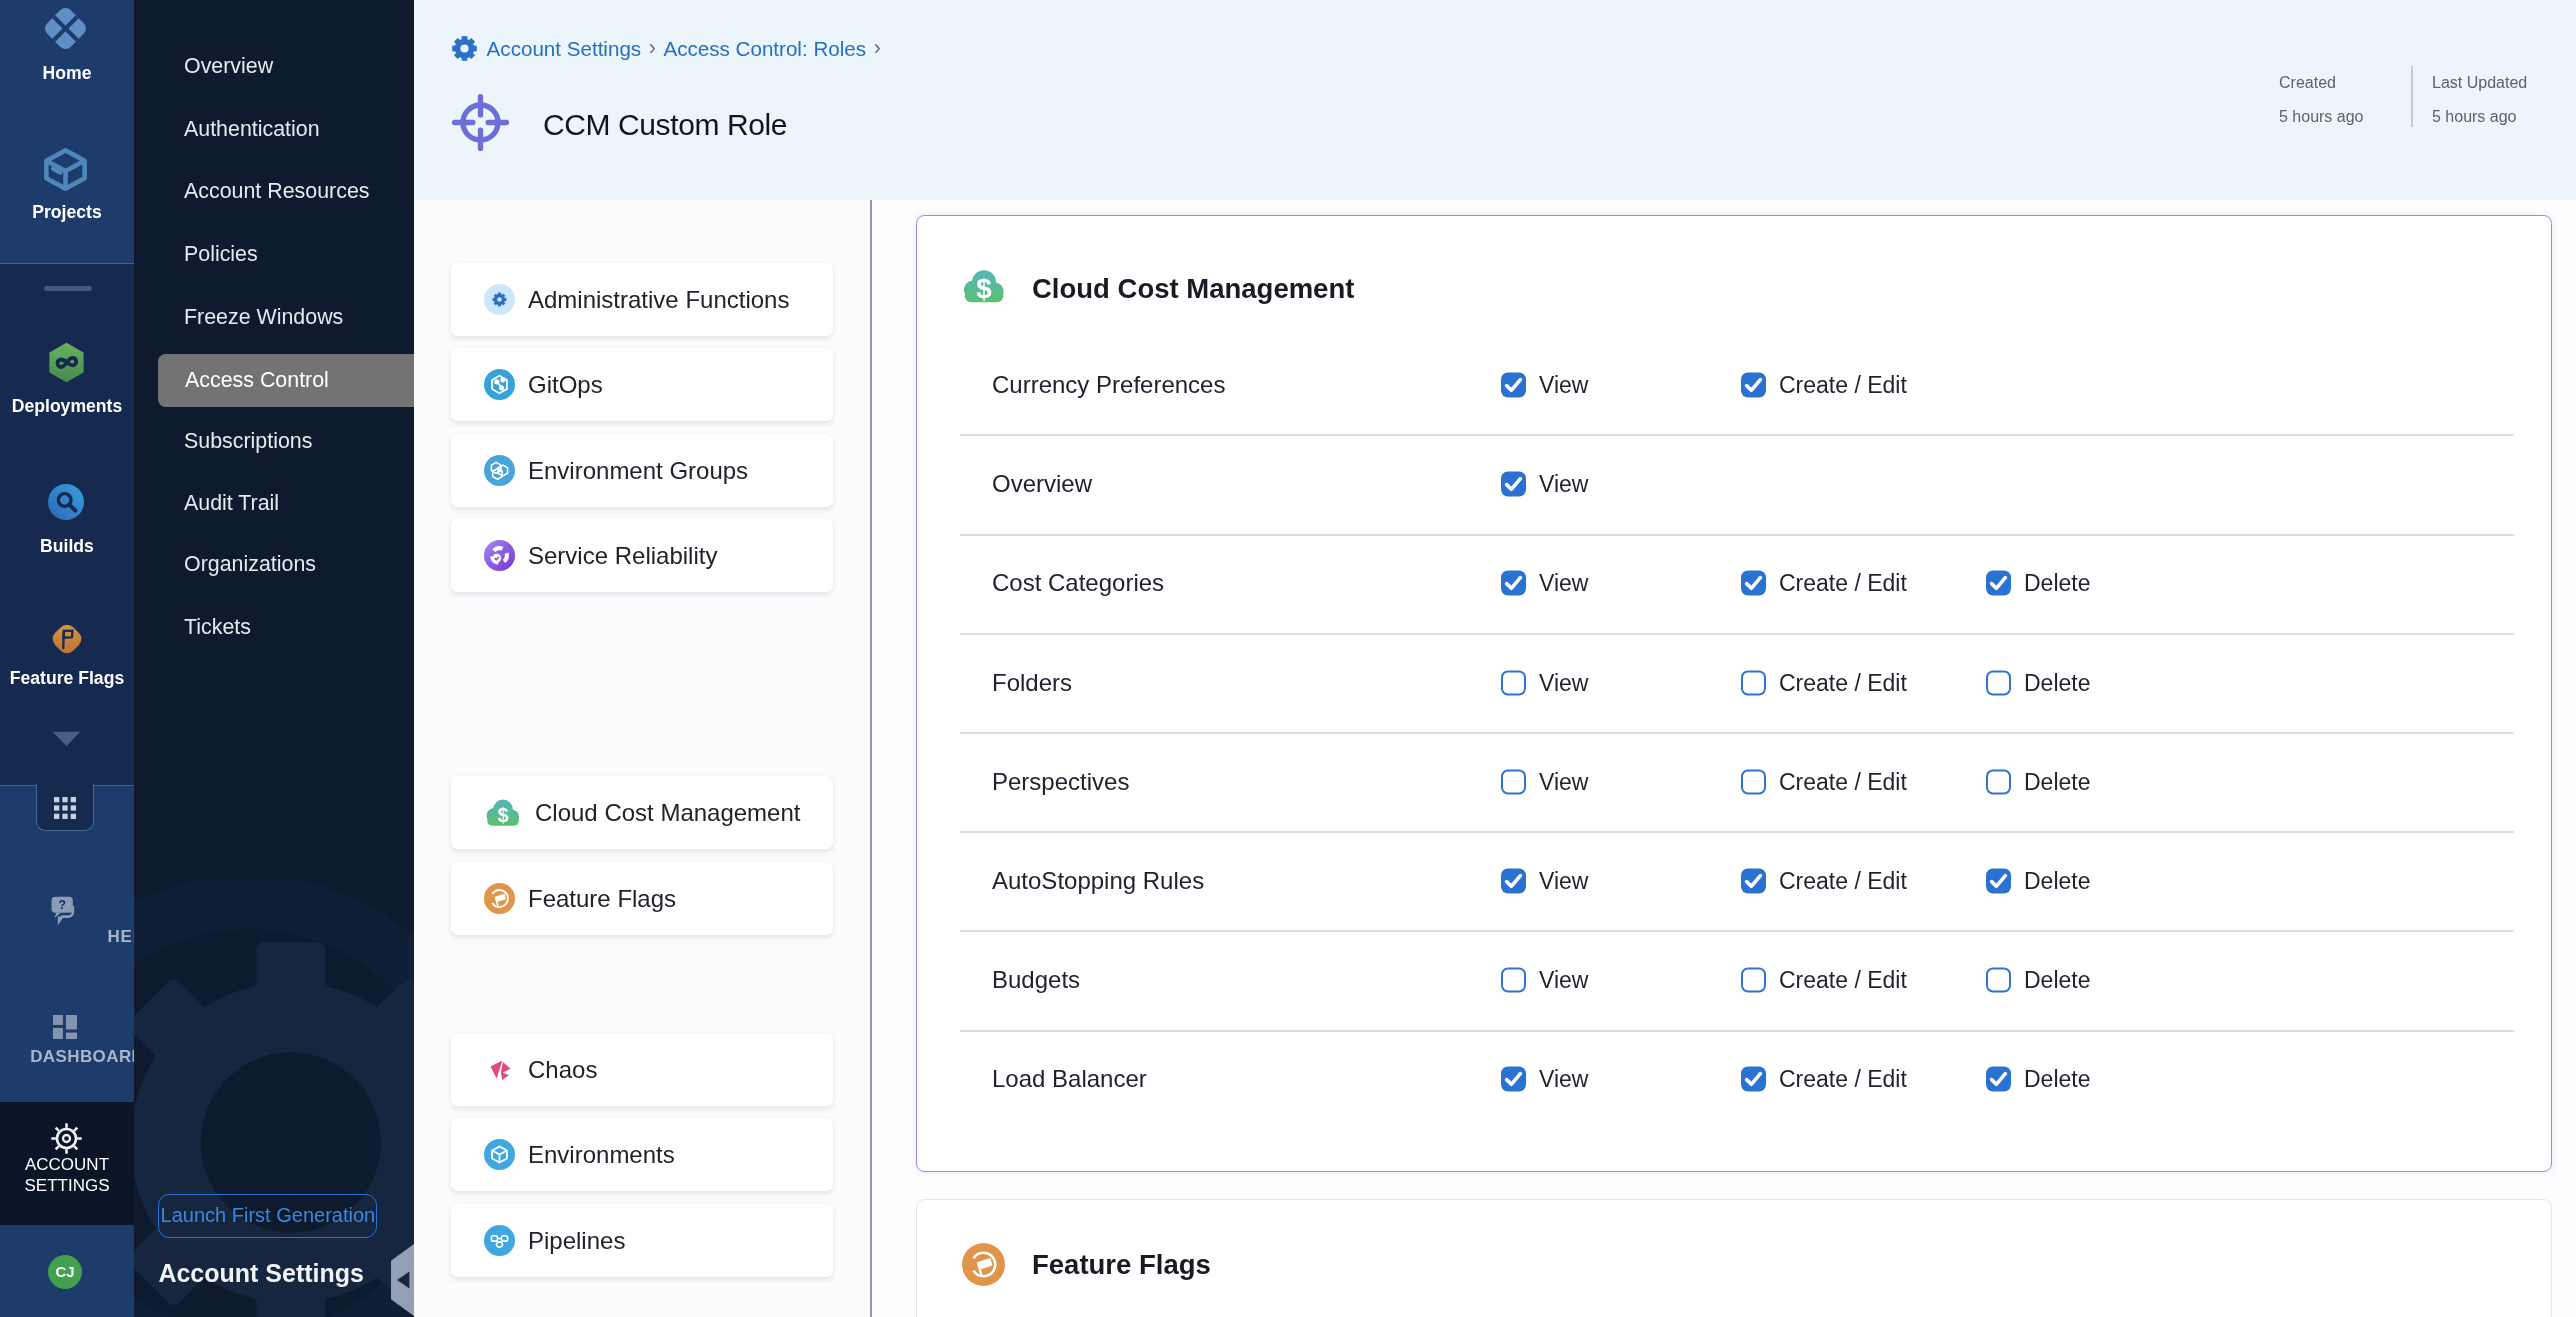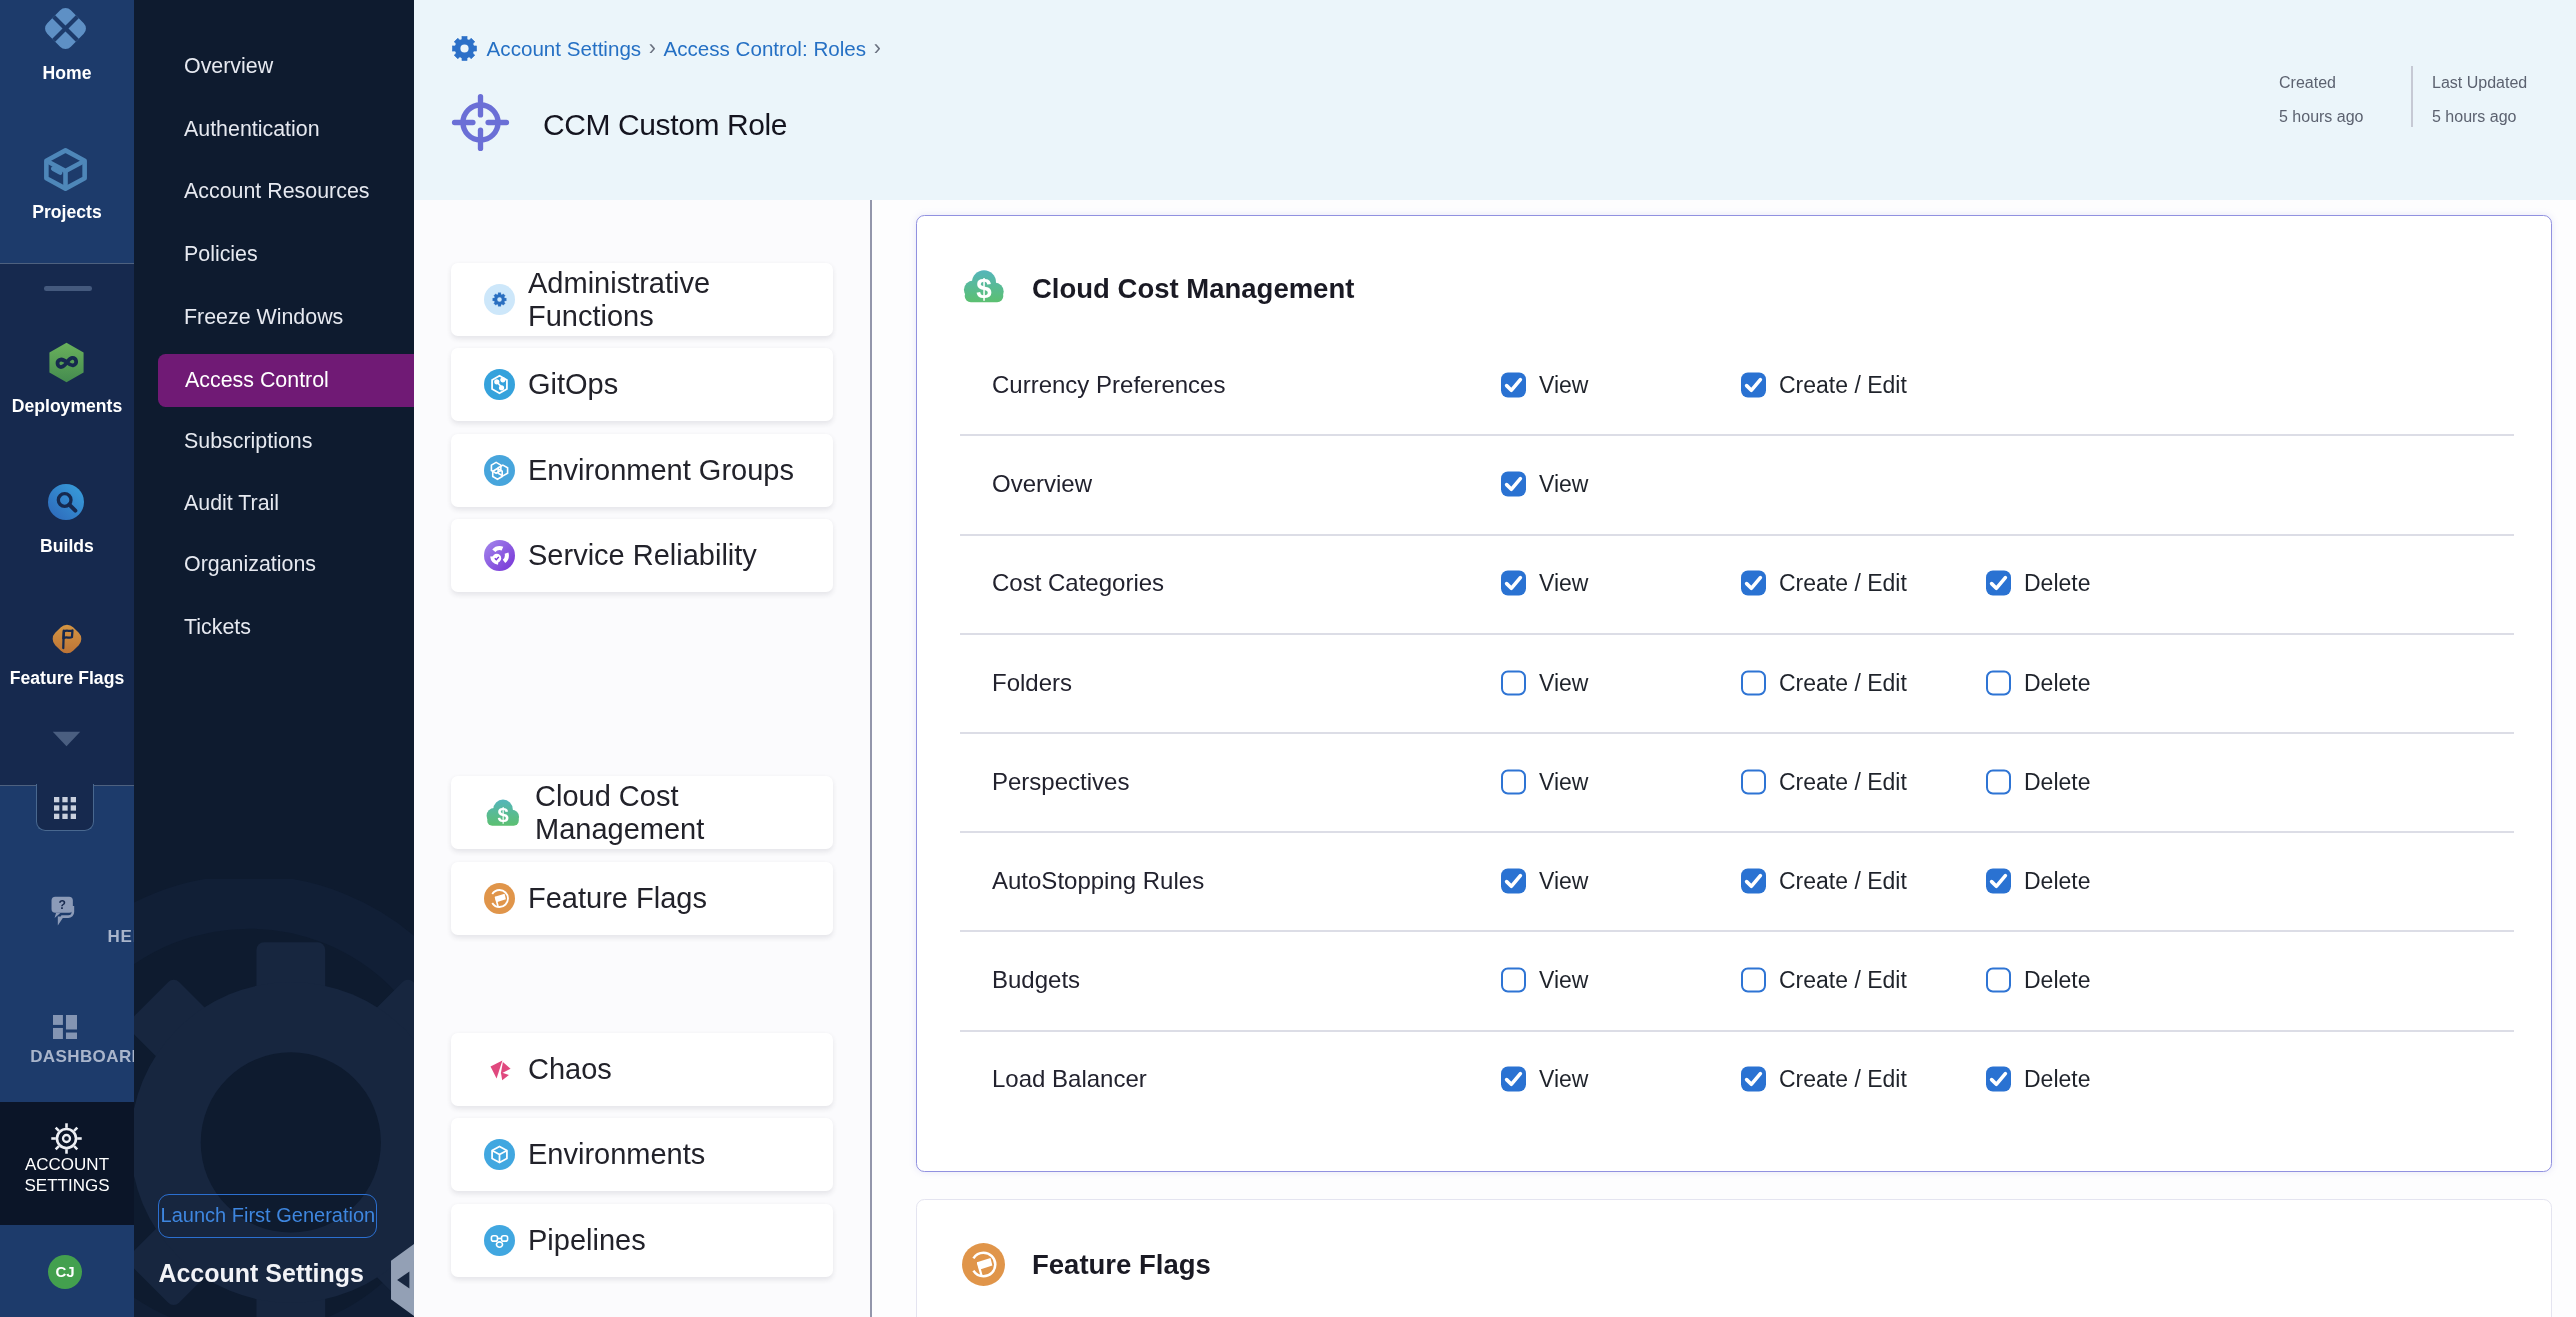--- a/index.html
+++ b/index.html
@@ -12,36 +12,36 @@
 #rail1 .sec-mod{position:absolute;left:0;top:785px;width:134px;height:318px;background:#1D3B6B;border-top:1.5px solid #4E617F}
 #rail1 .sec-acct{position:absolute;left:0;top:1102px;width:134px;height:123px;background:#0B1528}
 #rail1 .sec-bot{position:absolute;left:0;top:1225px;width:134px;height:92px;background:#1D3B6B}
 .r1label{position:absolute;width:134px;text-align:center;color:#fff;font-size:17.6px;font-weight:600}
 .r1small{position:absolute;width:156px;text-align:right;color:#A9B5CB;font-size:17px;font-weight:700}
 .r1dash{position:absolute;left:44px;top:286px;width:48px;height:4.6px;border-radius:2.3px;background:#44597D}
 .modbtn{position:absolute;left:36px;top:784px;width:58px;height:47px;background:#16294E;border:1.5px solid #49688F;border-top:none;border-radius:0 0 9.2px 9.2px}
 
 #rail2{position:absolute;left:134px;top:0;width:280px;height:1318px;background:#0E1B2F;overflow:hidden}
 .m-item{position:absolute;left:50px;color:#E6E9F0;font-size:21.4px;height:31px;line-height:31px}
-.m-active{position:absolute;left:24px;top:354px;width:257px;height:53px;background:#701a75;border-radius:7.6px 0 0 7.6px;color:#fff;font-size:21.4px;line-height:53px;padding-left:27px}
+.m-active{position:absolute;left:24px;top:354px;width:257px;height:53px;background:#737373;border-radius:7.6px 0 0 7.6px;color:#fff;font-size:21.4px;line-height:53px;padding-left:27px}
 .launch{position:absolute;left:24.4px;top:1194px;width:219px;height:44px;border:1.5px solid #2B6FD0;border-radius:11px;color:#3E86DF;font-size:20px;text-align:center;line-height:41px}
 .as-title{position:absolute;left:24.4px;top:1259px;color:#F2F3F7;font-size:25px;font-weight:700}
 
 #main{position:absolute;left:414px;top:0;width:2162px;height:1318px;background:#FDFDFE}
 #hdr{position:absolute;left:0;top:0;width:2162px;height:200px;background:#EBF5FA}
 .crumb{position:absolute;top:34px;left:36px;font-size:20.6px;color:#2570C4;display:flex;align-items:center;gap:7.6px}
 .crumb .sep{color:#6B7280;font-size:21.4px}
 #title{position:absolute;left:129px;top:108px;font-size:30px;color:#14141F;letter-spacing:-0.4px}
 .meta{position:absolute;top:66px;font-size:16px;color:#5C6270;line-height:34px}
 .meta-div{position:absolute;left:1997px;top:66px;width:1.5px;height:61px;background:#C6C9D4}
 #vdiv{position:absolute;left:456px;top:200px;width:1.5px;height:1118px;background:#9396AB}
 #leftcol{position:absolute;left:0px;top:200px;width:456px;height:1118px;background:#FBFBFD}
 .card{position:absolute;left:37px;width:382px;height:73px;background:#fff;border-radius:6.9px;box-shadow:0 2.3px 5.3px rgba(40,41,61,0.10);display:flex;align-items:center;padding-left:33px;gap:13px}
 .card .ic{width:31px;height:31px;flex:none}
-.card .tx{font-size:29px;color:#22222A}
+.card .tx{font-size:24px;color:#22222A}
 
 .panel1{position:absolute;left:502px;top:215px;width:1636px;height:957px;background:#fff;border:1.5px solid #9191E0;border-radius:8.4px;box-shadow:0 0 7.6px rgba(130,130,220,0.18)}
 .panel2{position:absolute;left:502px;top:1199px;width:1636px;height:153px;background:#fff;border:1.5px solid #E4E4F0;border-radius:8.4px}
 .ptitle{font-size:27.5px;font-weight:700;color:#1A1A24}
 .rowlab{position:absolute;left:75px;font-size:24px;color:#22222E;transform:translateY(-50%)}
 .rdiv{position:absolute;left:43px;width:1554px;height:1.5px;background:#DCDDE6}
 .cbg{position:absolute;display:flex;align-items:center;gap:13px;transform:translateY(-50%)}
 .cbg .lb{font-size:23px;color:#1F232B}
 .cb{width:25px;height:25px;border-radius:6.9px;flex:none}
 .cb.on{background:#2A72D2}

